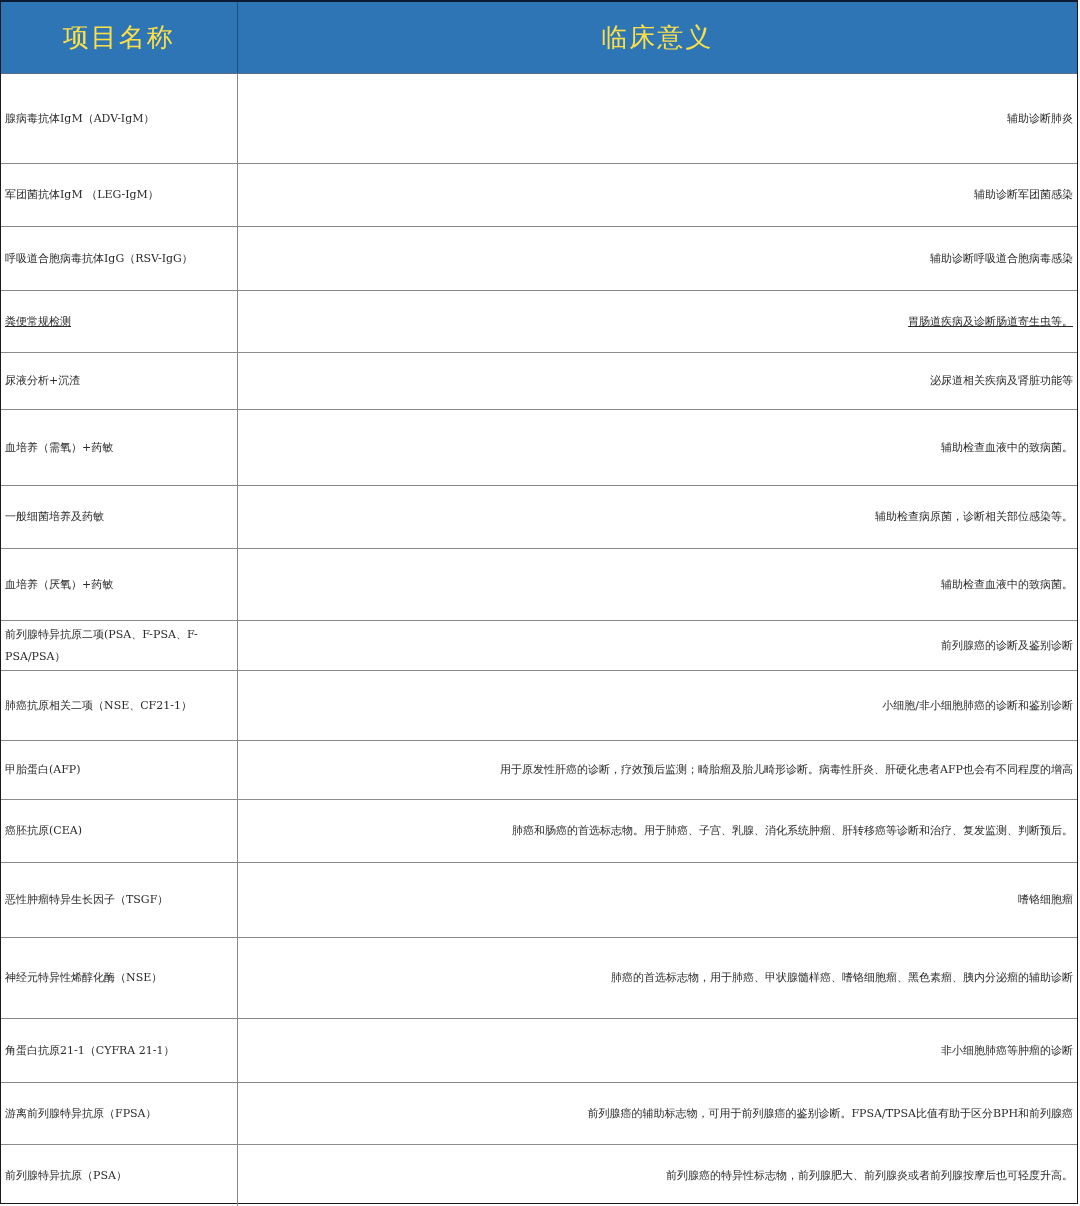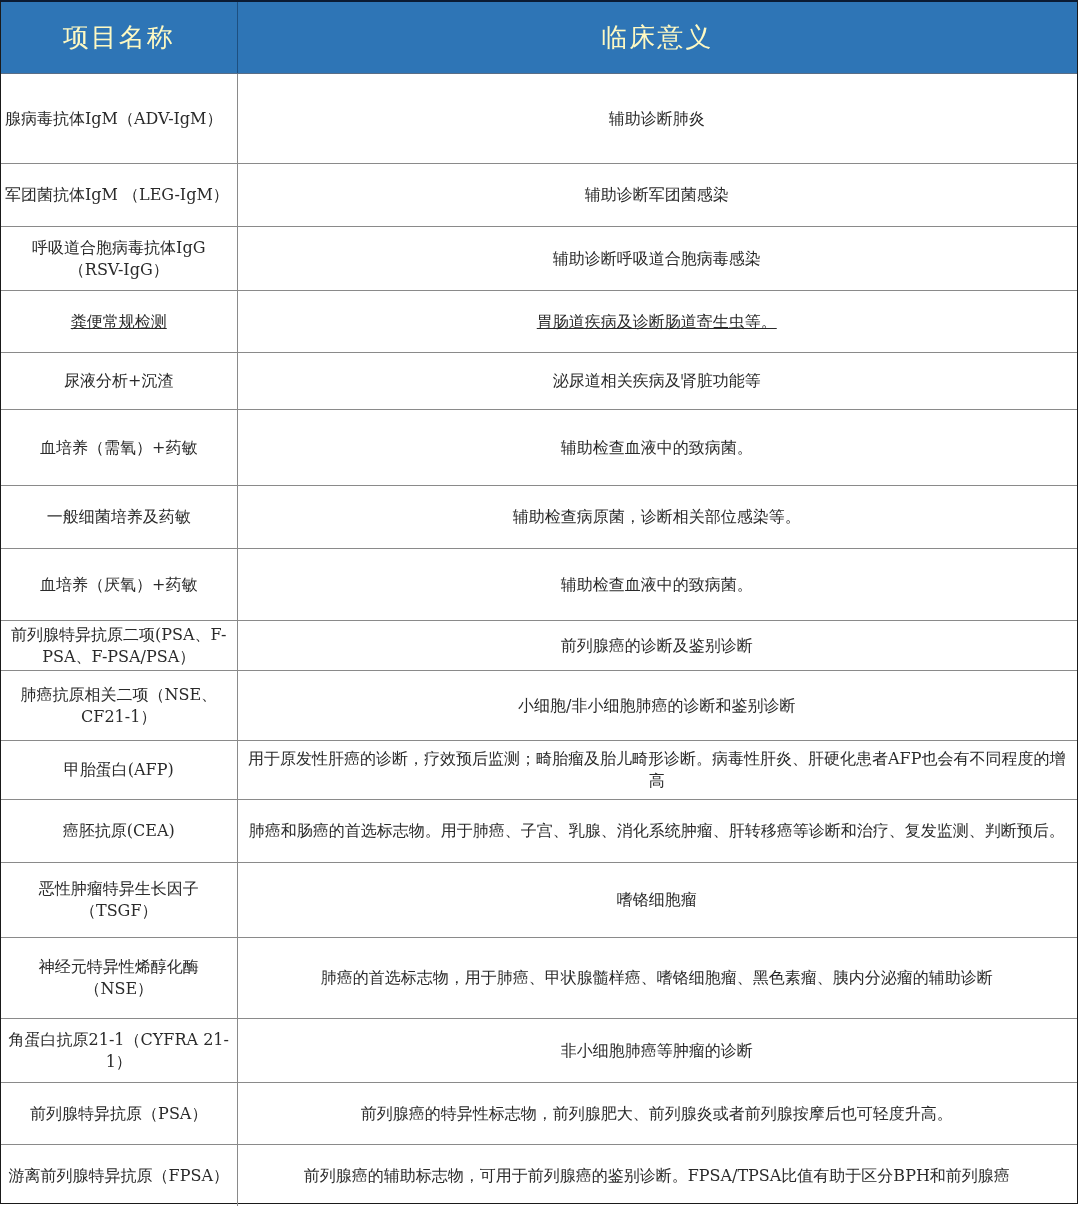--- a/index.html
+++ b/index.html
@@ -9,33 +9,33 @@
     border: 1px solid #1a1a1a; border-top: 2px solid #0b1b33;
     box-sizing: border-box; background: #fff;
   }
   table {
     border-collapse: collapse; width: 100%; table-layout: fixed;
     font-family: "DejaVu Serif", "Liberation Serif", serif;
     color: #2a2a2a;
   }
   col.c1 { width: 236px; }
   th {
-    background: #2e75b6; color: #fef9c3; height: 69px;
+    background: #2e75b6; color: #fde047; height: 69px;
     font-family: "DejaVu Sans", "Liberation Sans", sans-serif;
     font-size: 26px; font-weight: normal; letter-spacing: 2px;
     border-right: 1px solid #1d4f80; border-bottom: 1px solid #5a6e86;
   }
   th:last-child { border-right: none; }
   td {
-    border: 1px solid #8a8a8a; font-size: 16px; line-height: 22px;
+    border: 1px solid #8a8a8a; font-size: 11px; line-height: 22px;
     vertical-align: middle; padding: 0 4px;
   }
-  td.name { text-align: center; padding: 0 4px; }
+  td.name { text-align: left; padding: 0 4px; }
   td.name.left { text-align: left; }
-  td.desc { text-align: center; padding-left: 3px; }
+  td.desc { text-align: right; padding-left: 3px; }
   tr td:first-child { border-left: none; }
   tr td:last-child { border-right: none; }
 </style>
 </head>
 <body>
 
 <div class="frame">
   <table>
     <colgroup>
         <col class="c1">
@@ -102,22 +102,22 @@
         </tr>
         <tr style="height: 81px;">
           <td class="name">神经元特异性烯醇化酶（NSE）</td>
           <td class="desc">肺癌的首选标志物，用于肺癌、甲状腺髓样癌、嗜铬细胞瘤、黑色素瘤、胰内分泌瘤的辅助诊断</td>
         </tr>
         <tr style="height: 64px;">
           <td class="name">角蛋白抗原21-1（CYFRA 21-1）</td>
           <td class="desc">非小细胞肺癌等肿瘤的诊断</td>
         </tr>
         <tr style="height: 62px;">
+          <td class="name">游离前列腺特异抗原（FPSA）</td>
+          <td class="desc">前列腺癌的辅助标志物，可用于前列腺癌的鉴别诊断。FPSA/TPSA比值有助于区分BPH和前列腺癌</td>
+        </tr>
+        <tr style="height: 62px;">
           <td class="name">前列腺特异抗原（PSA）</td>
           <td class="desc">前列腺癌的特异性标志物，前列腺肥大、前列腺炎或者前列腺按摩后也可轻度升高。</td>
-        </tr>
-        <tr style="height: 62px;">
-          <td class="name">游离前列腺特异抗原（FPSA）</td>
-          <td class="desc">前列腺癌的辅助标志物，可用于前列腺癌的鉴别诊断。FPSA/TPSA比值有助于区分BPH和前列腺癌</td>
         </tr>
       </tbody>
   </table>
 </div>
 
 </body></html>

